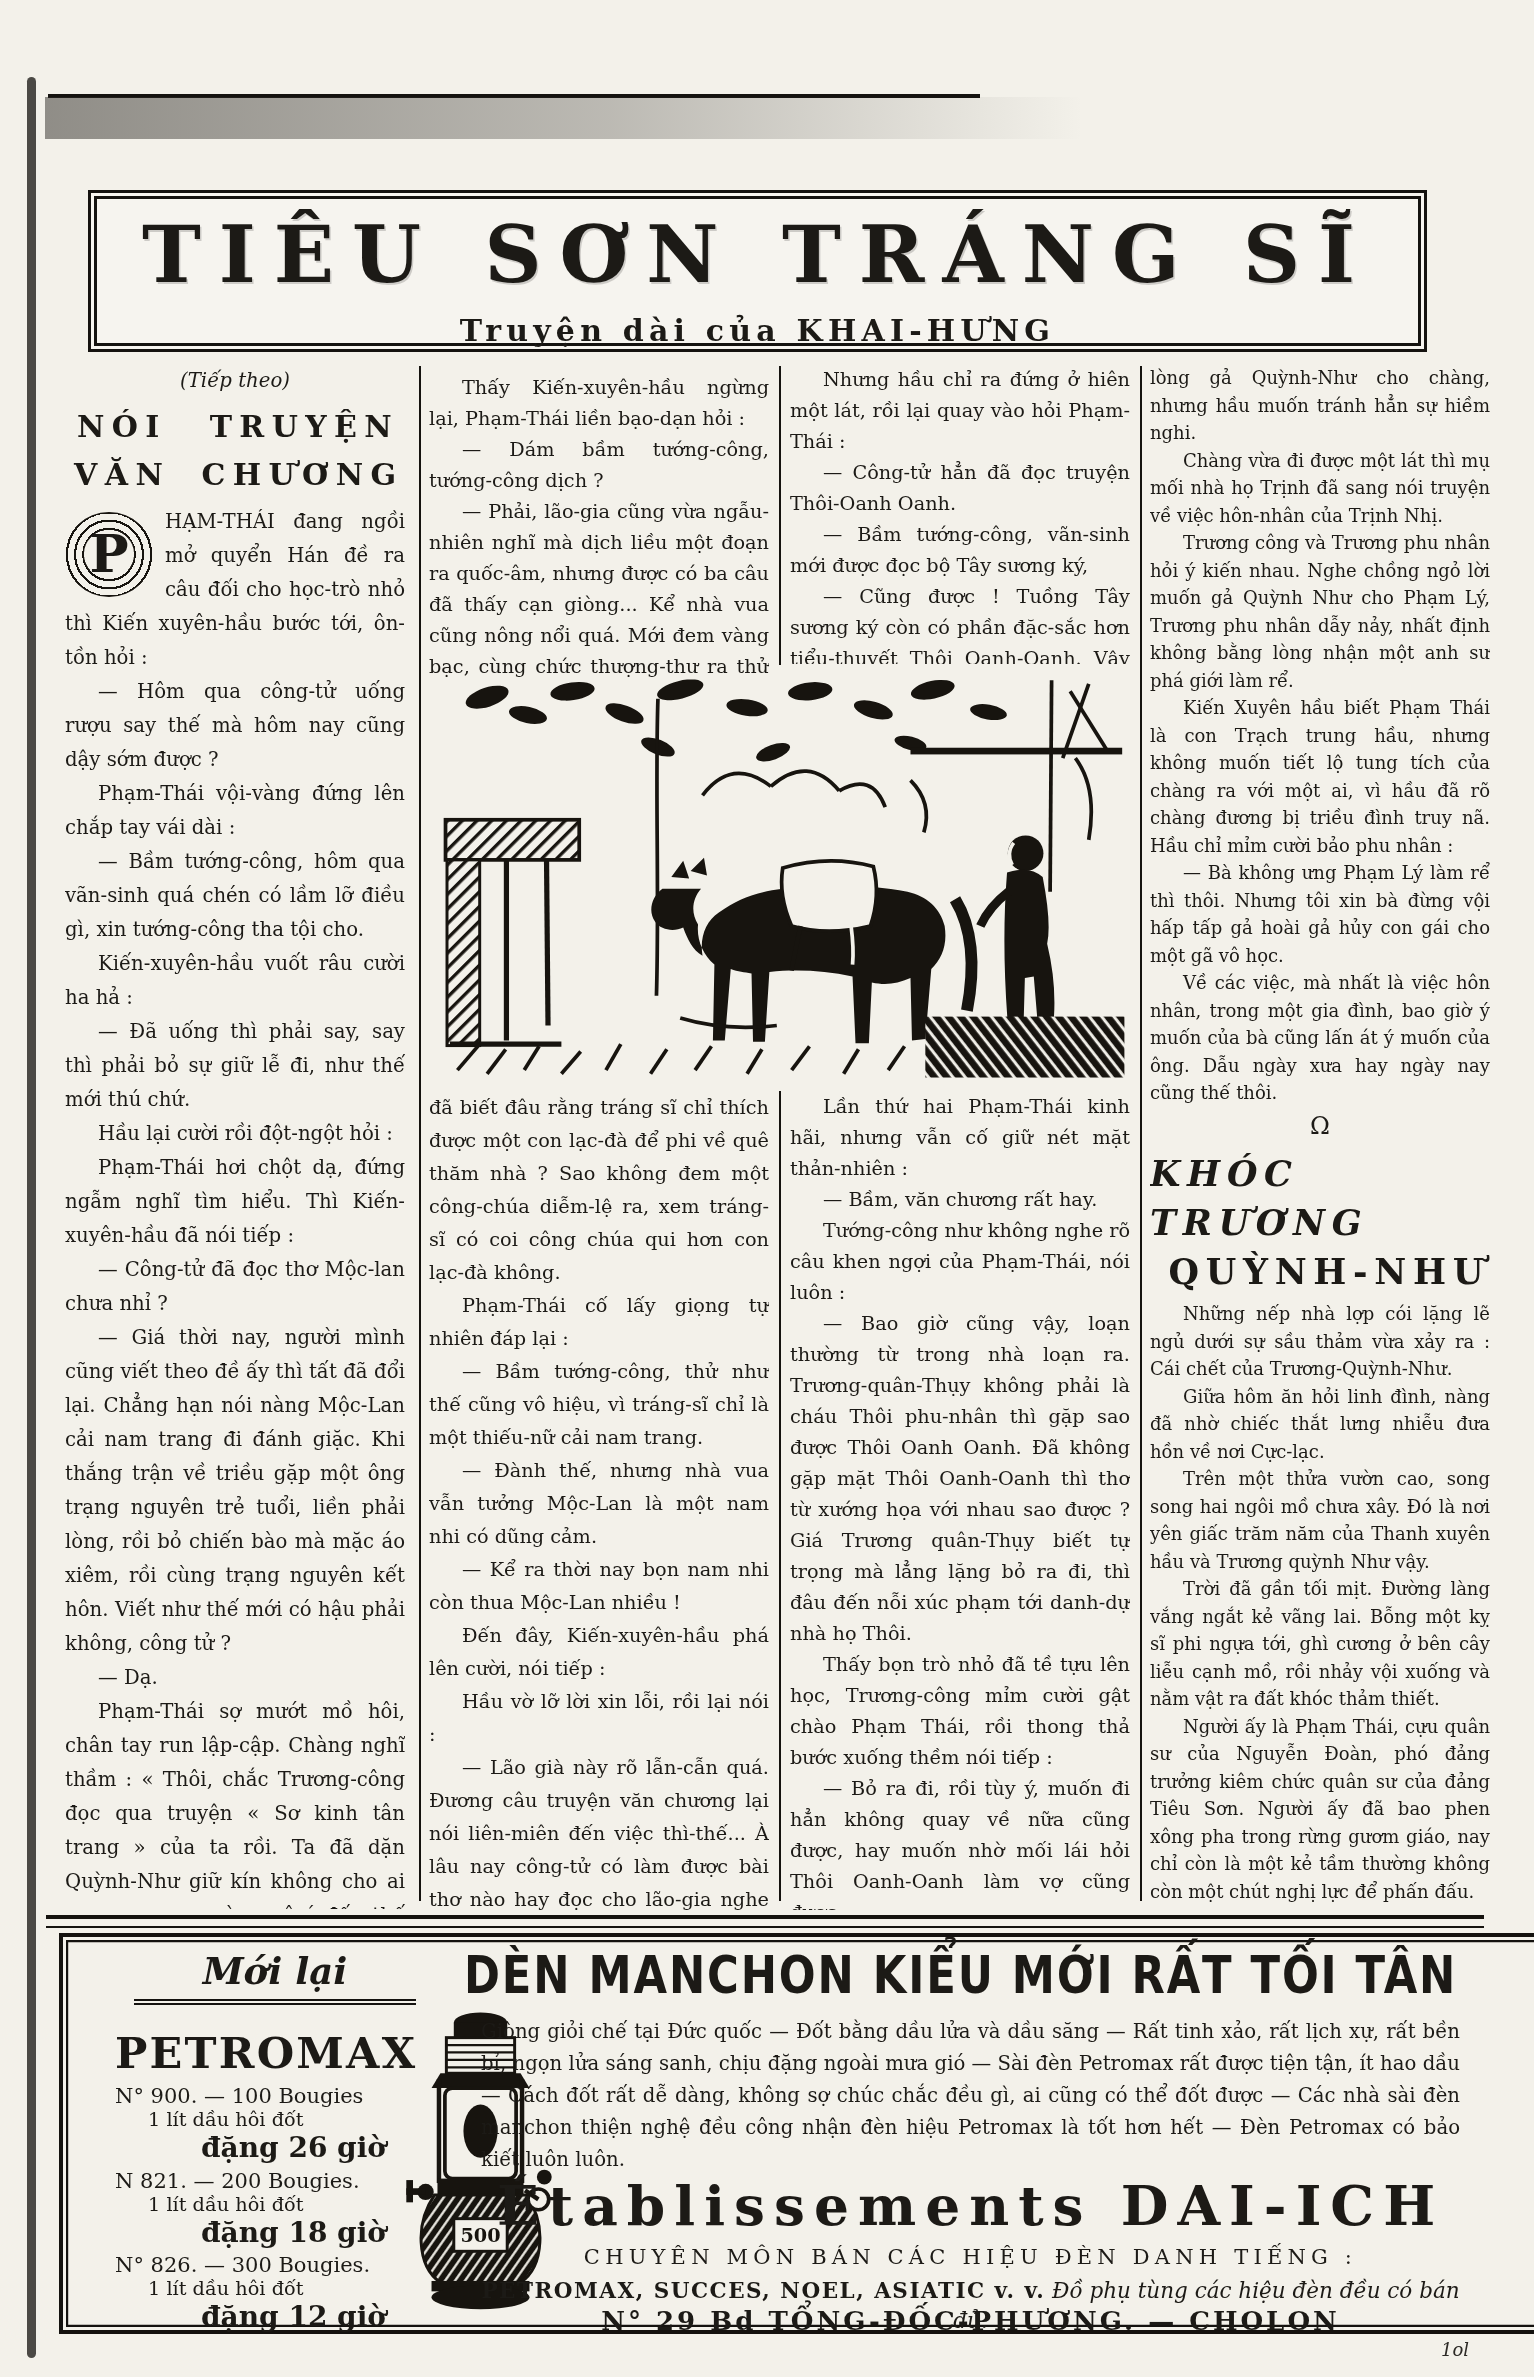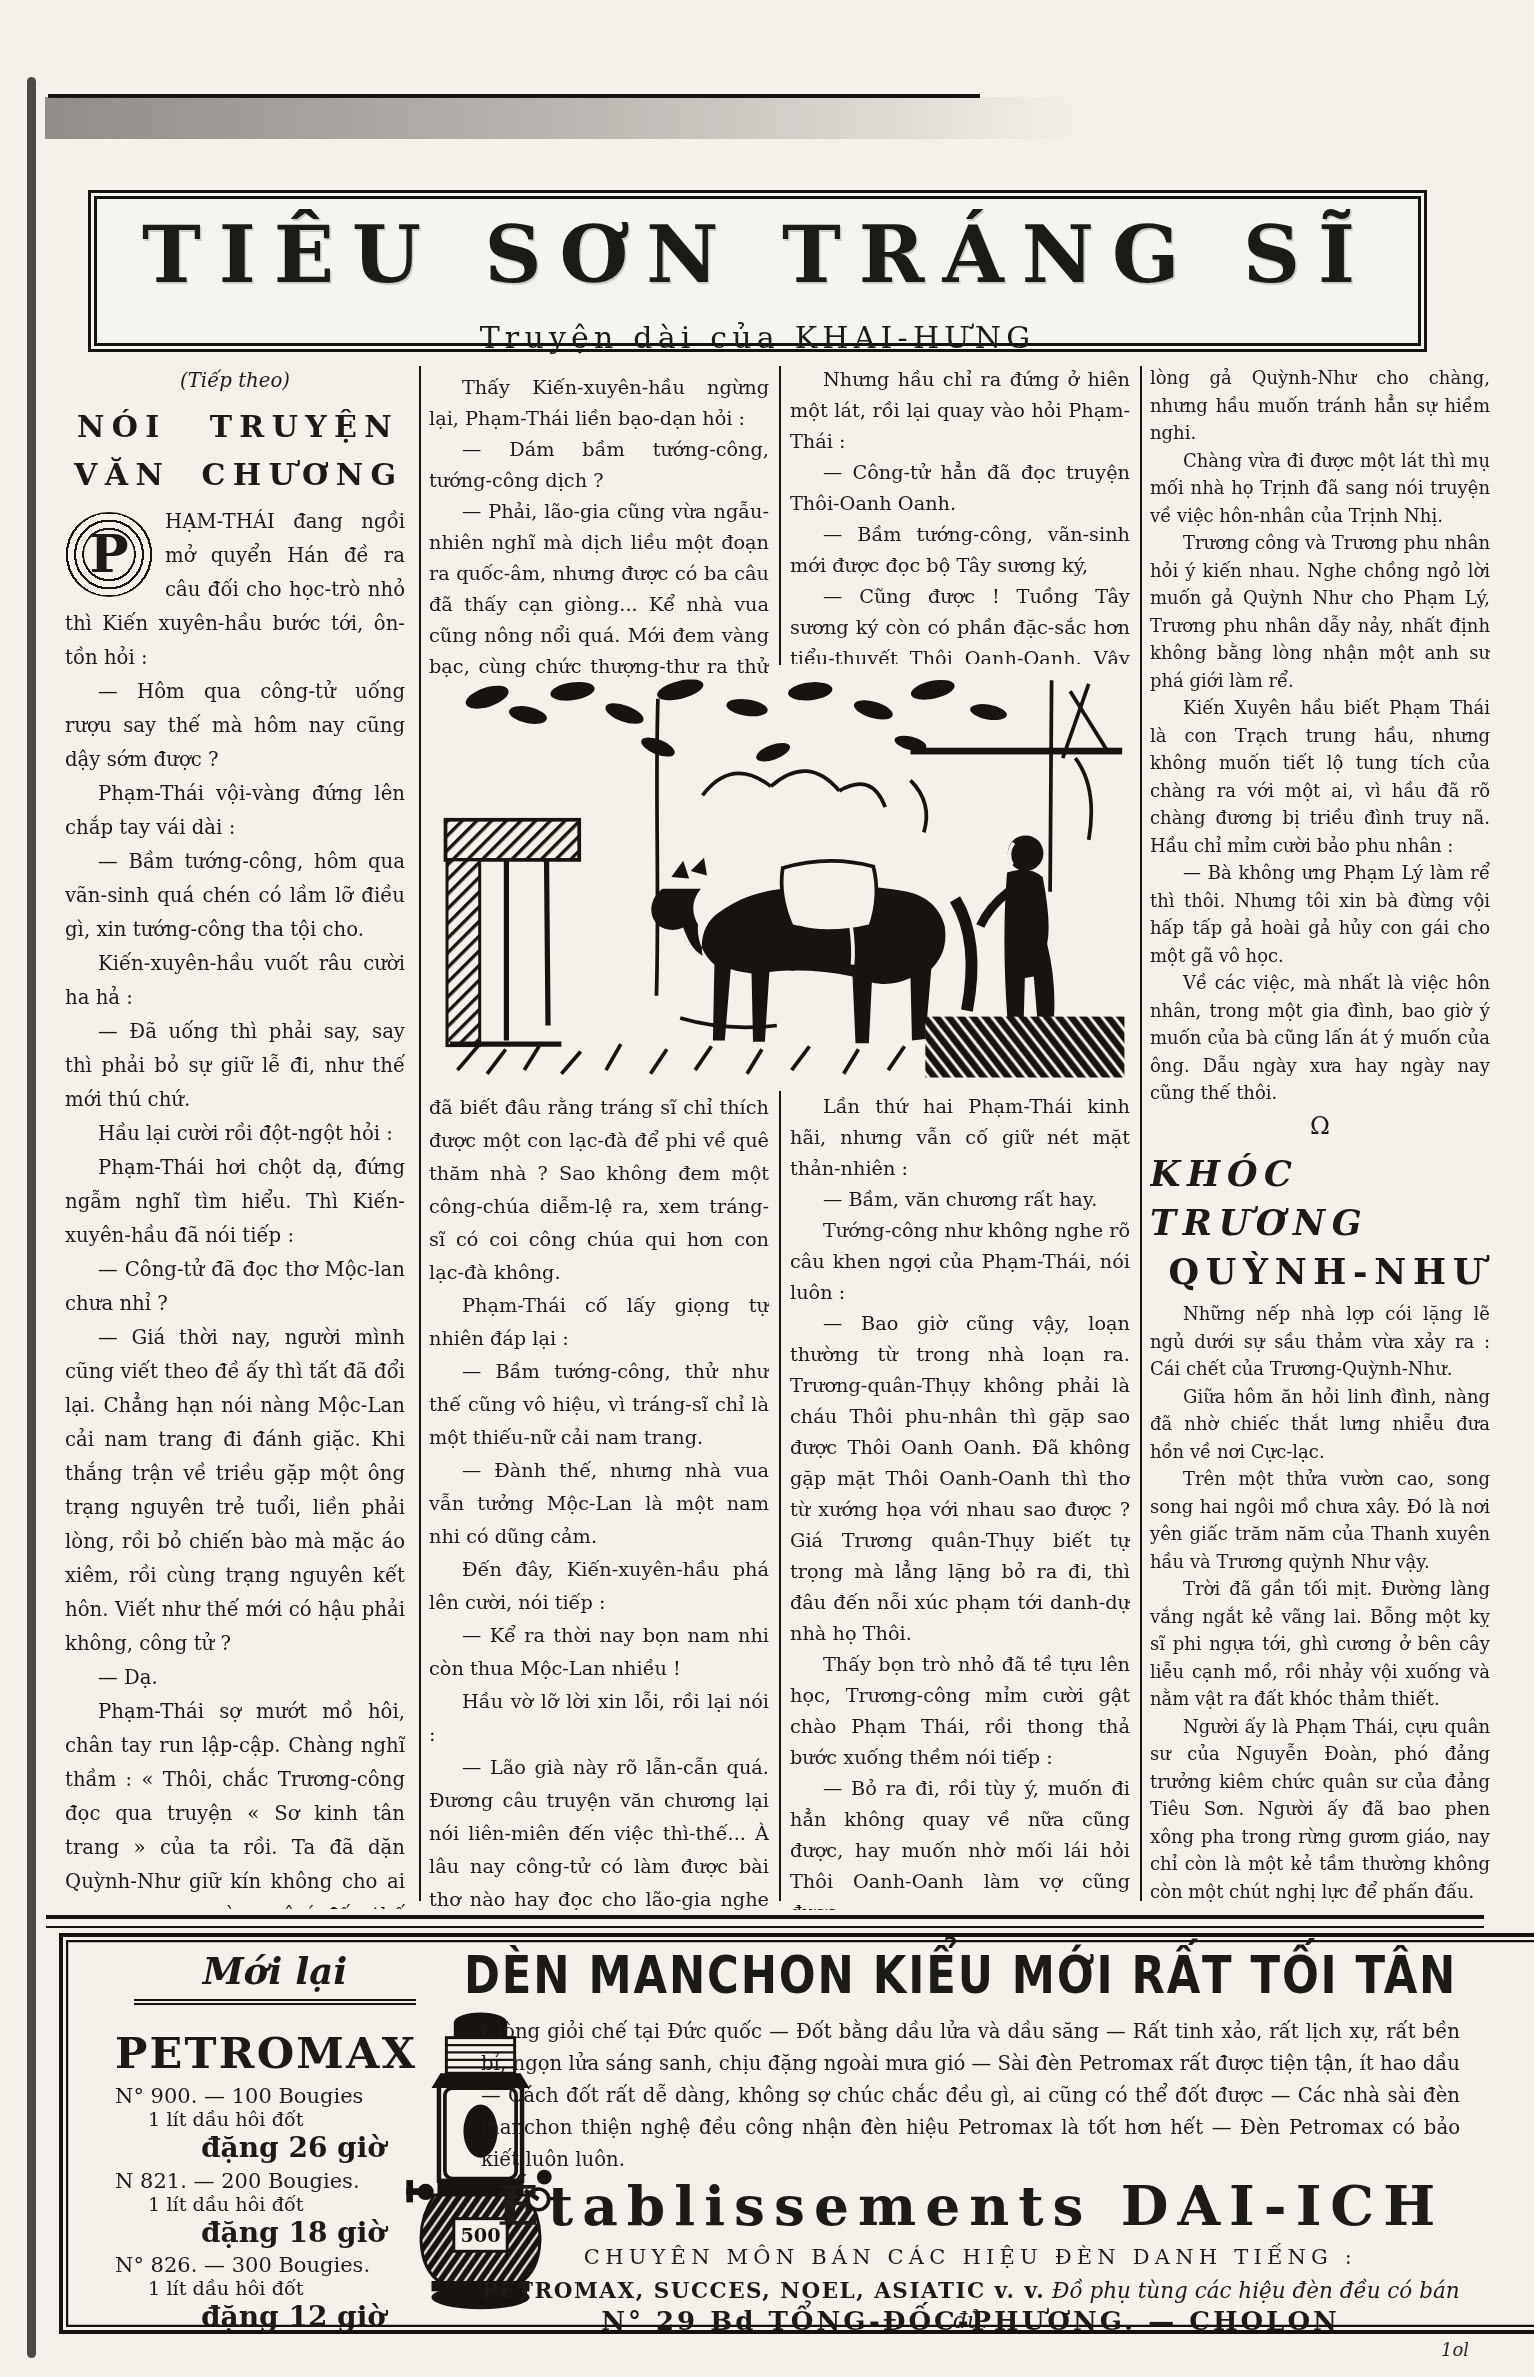--- a/index.html
+++ b/index.html
@@ -11,21 +11,21 @@
   .edge-left{left:27px;top:77px;width:9px;height:2281px;background:#211f1b;opacity:.8;border-radius:5.2px;}
   .top-rule{left:48px;top:94px;width:932px;height:3.7px;background:#14120f;}
   .top-smudge{left:45px;top:97px;width:1129px;height:42px;
       background:linear-gradient(90deg,rgba(45,42,37,.5),rgba(45,42,37,.28) 50%,rgba(45,42,37,0) 92%);}
 
   
   .masthead{left:88px;top:190px;width:1339px;height:162px;border:9.7px double #14120f;
       box-sizing:border-box;text-align:center;padding-top:16.3px;background:rgba(255,255,255,.25);}
   .mast-title{font-size:79px;font-weight:bold;letter-spacing:18px;line-height:1.02;white-space:nowrap;
       text-shadow:1.5px 1.5px 0 rgba(20,18,15,.18);}
-  .mast-sub{margin-top:24px;font-size:30px;font-weight:normal;letter-spacing:5.2px;}
+  .mast-sub{margin-top:17px;font-size:30px;font-weight:bold;letter-spacing:5.2px;}
 
   
   .coltext{box-sizing:border-box;overflow:hidden;text-align:justify;}
   #col1{left:65px;top:364px;width:340px;height:1545px;font-size:19.7px;line-height:34px;}
   #col2top{left:429px;top:364px;width:340px;height:312px;font-size:19.3px;line-height:31px;margin-top:8px;}
   #col3top{left:790px;top:364px;width:340px;height:300px;font-size:19.3px;line-height:31px;}
   #col2bot{left:429px;top:1091px;width:340px;height:819px;font-size:19.3px;line-height:33px;}
   #col3bot{left:790px;top:1091px;width:340px;height:819px;font-size:19.3px;line-height:31px;}
   #col4{left:1150px;top:364px;width:340px;height:1547px;font-size:18px;line-height:27.5px;}
 
@@ -128,22 +128,22 @@
       <p class="blk">Nhưng hầu chỉ ra đứng ở hiên một lát, rồi lại quay vào hỏi Phạm-Thái :</p>
       <p class="blk">— Công-tử hẳn đã đọc truyện Thôi-Oanh Oanh.</p>
       <p class="blk">— Bầm tướng-công, vãn-sinh mới được đọc bộ Tây sương ký,</p>
       <p class="blk">— Cũng được ! Tuồng Tây sương ký còn có phần đặc-sắc hơn tiểu-thuyết Thôi Oanh-Oanh. Vậy công-tử cho biết ý kiến về áng văn ấy.</p>
     </div>
   <div id="col2bot" class="abs coltext">
       <p class="blk cont">đã biết đâu rằng tráng sĩ chỉ thích được một con lạc-đà để phi về quê thăm nhà ? Sao không đem một công-chúa diễm-lệ ra, xem tráng-sĩ có coi công chúa qui hơn con lạc-đà không.</p>
       <p class="blk">Phạm-Thái cố lấy giọng tự nhiên đáp lại :</p>
       <p class="blk">— Bầm tướng-công, thử như thế cũng vô hiệu, vì tráng-sĩ chỉ là một thiếu-nữ cải nam trang.</p>
       <p class="blk">— Đành thế, nhưng nhà vua vẫn tưởng Mộc-Lan là một nam nhi có dũng cảm.</p>
+      <p class="blk">— Kể ra thời nay bọn nam nhi còn thua Mộc-Lan nhiều !</p>
       <p class="blk">Đến đây, Kiến-xuyên-hầu phá lên cười, nói tiếp :</p>
-      <p class="blk">— Kể ra thời nay bọn nam nhi còn thua Mộc-Lan nhiều !</p>
       <p class="blk">Hầu vờ lỡ lời xin lỗi, rồi lại nói :</p>
       <p class="blk">— Lão già này rõ lẫn-cẫn quá. Đương câu truyện văn chương lại nói liên-miên đến việc thì-thế... À lâu nay công-tử có làm được bài thơ nào hay đọc cho lão-gia nghe với.</p>
     </div>
   <div id="col3bot" class="abs coltext">
       <p class="blk">Lần thứ hai Phạm-Thái kinh hãi, nhưng vẫn cố giữ nét mặt thản-nhiên :</p>
       <p class="blk">— Bầm, văn chương rất hay.</p>
       <p class="blk">Tướng-công như không nghe rõ câu khen ngợi của Phạm-Thái, nói luôn :</p>
       <p class="blk">— Bao giờ cũng vậy, loạn thường từ trong nhà loạn ra. Trương-quân-Thụy không phải là cháu Thôi phu-nhân thì gặp sao được Thôi Oanh Oanh. Đã không gặp mặt Thôi Oanh-Oanh thì thơ từ xướng họa với nhau sao được ? Giá Trương quân-Thụy biết tự trọng mà lẳng lặng bỏ ra đi, thì đâu đến nỗi xúc phạm tới danh-dự nhà họ Thôi.</p>
       <p class="blk">Thấy bọn trò nhỏ đã tề tựu lên học, Trương-công mỉm cười gật chào Phạm Thái, rồi thong thả bước xuống thềm nói tiếp :</p>
       <p class="blk">— Bỏ ra đi, rồi tùy ý, muốn đi hẳn không quay về nữa cũng được, hay muốn nhờ mối lái hỏi Thôi Oanh-Oanh làm vợ cũng được.</p>

